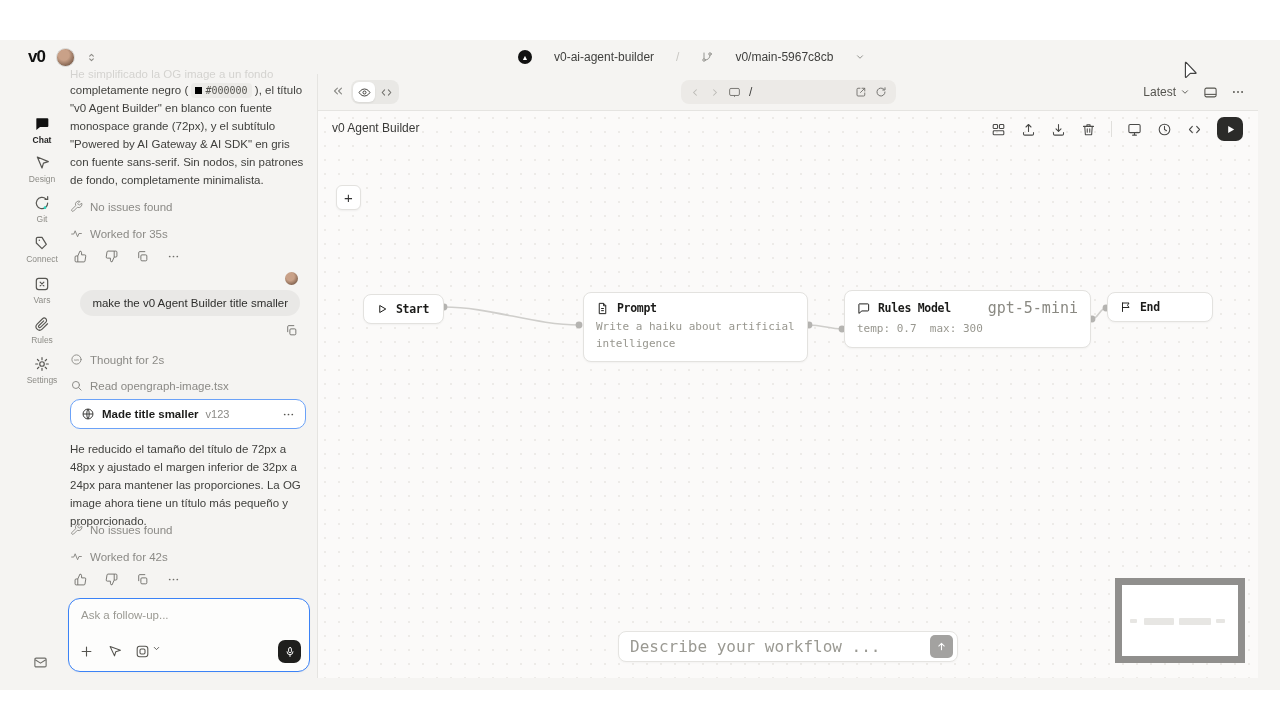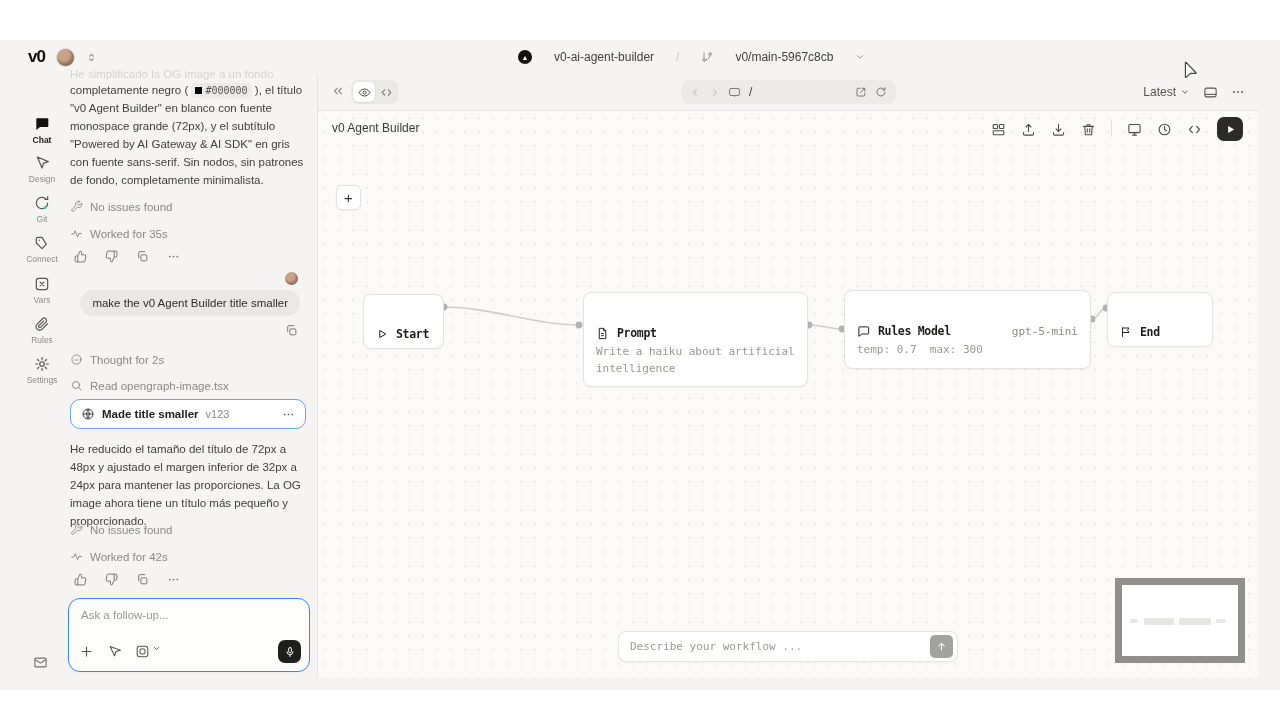--- a/index.html
+++ b/index.html
@@ -89,32 +89,32 @@
   .cv-tools .ic { cursor:pointer; }
   .vsep { width:1px; height:16px; background:#e0dfdc; }
   .run-btn { width:26px; height:24px; background:#2b2b29; border:none; border-radius:7px; display:flex;
     align-items:center; justify-content:center; cursor:pointer; }
   .add-btn { position:absolute; left:18px; top:74px; width:25px; height:25px; background:#fff; border:1px solid #e3e2df;
     border-radius:6px; box-shadow:0 1px 2px rgba(0,0,0,.05); font-size:15px; color:#333; display:flex;
     align-items:center; justify-content:center; cursor:pointer; }
 
   .node { position:absolute; background:#fff; border:1px solid #e3e2df; border-radius:8px;
     box-shadow:0 1px 2px rgba(0,0,0,.04); font-family:"DejaVu Sans Mono", monospace; cursor:grab; }
-  .node-h { display:flex; align-items:center; gap:8px; padding:8px 12px 4px; color:#1c1c1a;margin-top:25px; }
+  .node-h { display:flex; align-items:center; gap:8px; padding:8px 12px 4px; color:#1c1c1a; }
   .node-h .nl { font-size:11.5px; font-weight:700; letter-spacing:-0.3px; }
-  .node-h .model { margin-left:auto; font-size:11px; font-weight:400; color:#8a8982; }
+  .node-h .model { margin-left:auto; font-size:15px; font-weight:400; color:#8a8982; }
   .node-b { padding:0 12px 9px; font-size:11px; line-height:1.5; color:#98978f; white-space:pre-wrap; }
   .node.small .node-h { padding:7px 12px; }
 
   .wires { position:absolute; left:0; top:0; pointer-events:none; }
 
   .wf-input { position:absolute; left:300px; top:520px; width:340px; height:31px; background:#fff; border:1px solid #e5e4e1;
     border-radius:8px; display:flex; align-items:center; padding:0 4px 0 11px; box-shadow:0 1px 2px rgba(0,0,0,.03); }
   .wf-input input { flex:1; border:none; outline:none; background:transparent; font-family:"DejaVu Sans Mono", monospace;
-    font-size:11px; color:#3f3f3c; }
+    font-size:16px; color:#3f3f3c; }
   .wf-input input::placeholder { color:#9a9992; }
   .wf-send { width:23px; height:23px; background:#a3a2a0; border:none; border-radius:5px; color:#fff;
     display:flex; align-items:center; justify-content:center; cursor:pointer; }
 
   .minimap { position:absolute; left:797px; top:467px; width:130px; height:85px; border:7px solid #908f8d; background:#fff; cursor:pointer; }
   .mm-mark { position:absolute; background:#e7e6e3; border-radius:1px; }
 
   .cursor { position:absolute; left:1180px; top:60px; width:20px; height:20px; z-index:50; pointer-events:none; }
 </style>
 </head>

